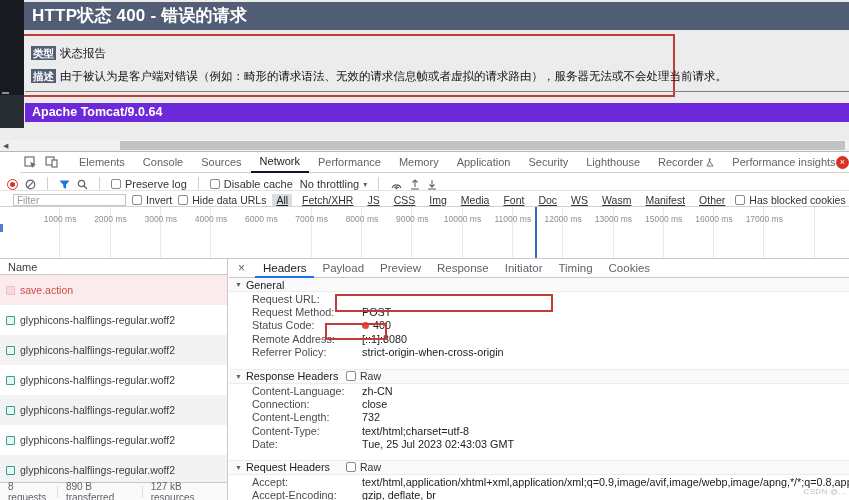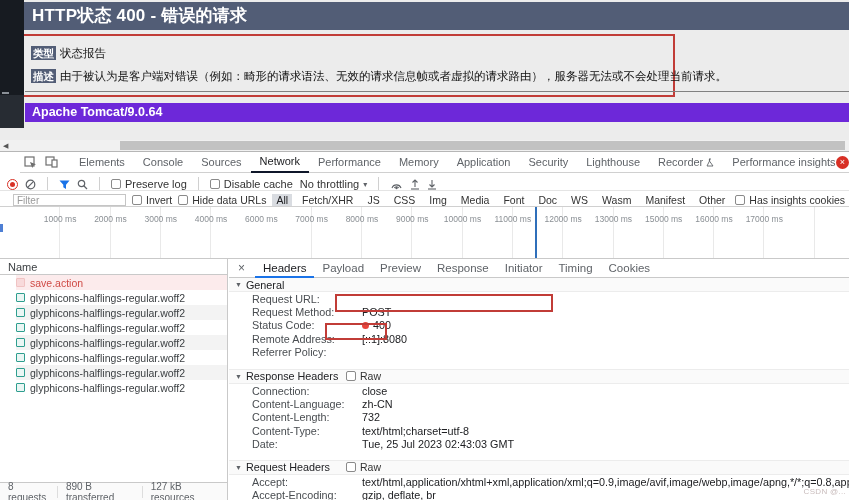--- a/index.html
+++ b/index.html
@@ -44,37 +44,37 @@
   .rec-dot { width:5px; height:5px; background:#d83025; border-radius:50%; }
   .cb { width:10px; height:10px; border:1px solid #8a8a8a; border-radius:2px; background:#fff; flex:0 0 auto; display:inline-block; }
   .ctrl { display:flex; align-items:center; gap:4px; white-space:nowrap; }
   .caret { font-size:8px; color:#5f6368; }
 
   .dt-filterrow { height:16px; display:flex; align-items:flex-end; gap:6px; padding-left:13px;
                   border-bottom:1px solid #d0d0d0; font-size:10.5px; color:#333; white-space:nowrap; }
   .filter-input { width:113px; height:12px; border:1px solid #c5c5c5; font-size:10px; padding:0 3px; color:#333;
                   font-family:"Liberation Sans",sans-serif; }
   .filter-input::placeholder { color:#9a9a9a; }
-  .pill { padding:0 4px; border-radius:0; }
+  .pill { padding:0 4px; border-radius:0;text-decoration:underline; }
   .pill.active { background:#d9dce1; color:#202124; }
 
   .dt-timeline { position:relative; height:52px; border-bottom:1px solid #c9c9c9; display:flex; padding-left:35px; overflow:hidden;
     background-image:repeating-linear-gradient(to right, transparent 0px, transparent 49.3px, #e9e9e9 49.3px, #e9e9e9 50.3px);
     background-position:10px 0; }
   .tl-cell { width:50.3px; flex:0 0 auto; text-align:center; font-size:8.5px; color:#8a8f94; padding-top:7px; }
   .tl-blueline { position:absolute; left:535px; top:0; width:2px; height:52px; background:#2f6fba; }
   .tl-chip { position:absolute; left:0; top:17px; width:3px; height:8px; background:#4e7fd4; }
 
   .dt-main { position:absolute; left:0; top:107px; right:0; bottom:0; }
 
   
   .req-panel { position:absolute; left:0; top:0; width:228px; bottom:0; border-right:1px solid #c9c9c9; background:#fff; }
   .req-head { height:16px; line-height:16px; padding-left:8px; font-size:11px; color:#3c4043; border-bottom:1px solid #c9c9c9; }
-  .req-row { height:15px; display:flex; align-items:center; gap:5px; font-size:10.5px; color:#3c4043;
-             white-space:nowrap; overflow:hidden;margin-left:16px; }
+  .req-row { height:30px; display:flex; align-items:center; gap:5px; padding-left:6px; font-size:10.5px; color:#3c4043;
+             white-space:nowrap; overflow:hidden; }
   .req-row.alt { background:#f3f3f3; }
   .req-row.error { background:#fcebec; color:#cf4a45; }
   .fico { width:9px; height:9px; border:1px solid #2e9e8f; border-radius:1px; background:#eaf6f4; flex:0 0 auto; }
   .fico.err { border-color:#f0c3c3; background:#f8dadb; }
   .req-footer { position:absolute; left:0; bottom:0; width:227px; height:18px; background:#fafafa; border-top:1px solid #c9c9c9;
                 display:flex; align-items:center; font-size:10px; color:#5f6368; }
   .req-footer span { padding:0 8px; }
   .req-footer .fsep { width:1px; height:12px; background:#ddd; padding:0; }
 
   
@@ -262,21 +262,21 @@
     <span class="pill">Img</span>
     <span class="pill">Media</span>
     <span class="pill">Font</span>
     <span class="pill">Doc</span>
     <span class="pill">WS</span>
     <span class="pill">Wasm</span>
     <span class="pill">Manifest</span>
     <span class="pill">Other</span>
     <span class="ctrl">
         <span class="cb"></span>
-        <span>Has insights cookies</span>
+        <span>Has blocked cookies</span>
       </span>
     <span class="ctrl">
         <span class="cb"></span>
       </span>
 
   </div>
 
   <div class="dt-timeline">
     <span class="tl-cell">1000 ms</span>
     <span class="tl-cell">2000 ms</span>
@@ -371,37 +371,38 @@
             <span class="stat-dot"></span>
             <span>400</span>
           </span>
         </div>
       <div class="kv">
           <span class="k">Remote Address:</span>
           <span class="v">[::1]:8080</span>
         </div>
       <div class="kv">
           <span class="k">Referrer Policy:</span>
+          <span class="v">strict-origin-when-cross-origin</span>
         </div>
 
       <div class="sec-head mt10">
         <span class="sc">▼</span>
         <span>Response Headers</span>
         <span class="raw">
             <span class="cb"></span>
             <span>Raw</span>
           </span>
       </div>
       <div class="kv">
+          <span class="k">Content-Language:</span>
+          <span class="v">zh-CN</span>
+        </div>
+      <div class="kv">
           <span class="k">Connection:</span>
           <span class="v">close</span>
-        </div>
-      <div class="kv">
-          <span class="k">Content-Language:</span>
-          <span class="v">zh-CN</span>
         </div>
       <div class="kv">
           <span class="k">Content-Length:</span>
           <span class="v">732</span>
         </div>
       <div class="kv">
           <span class="k">Content-Type:</span>
           <span class="v">text/html;charset=utf-8</span>
         </div>
       <div class="kv">

